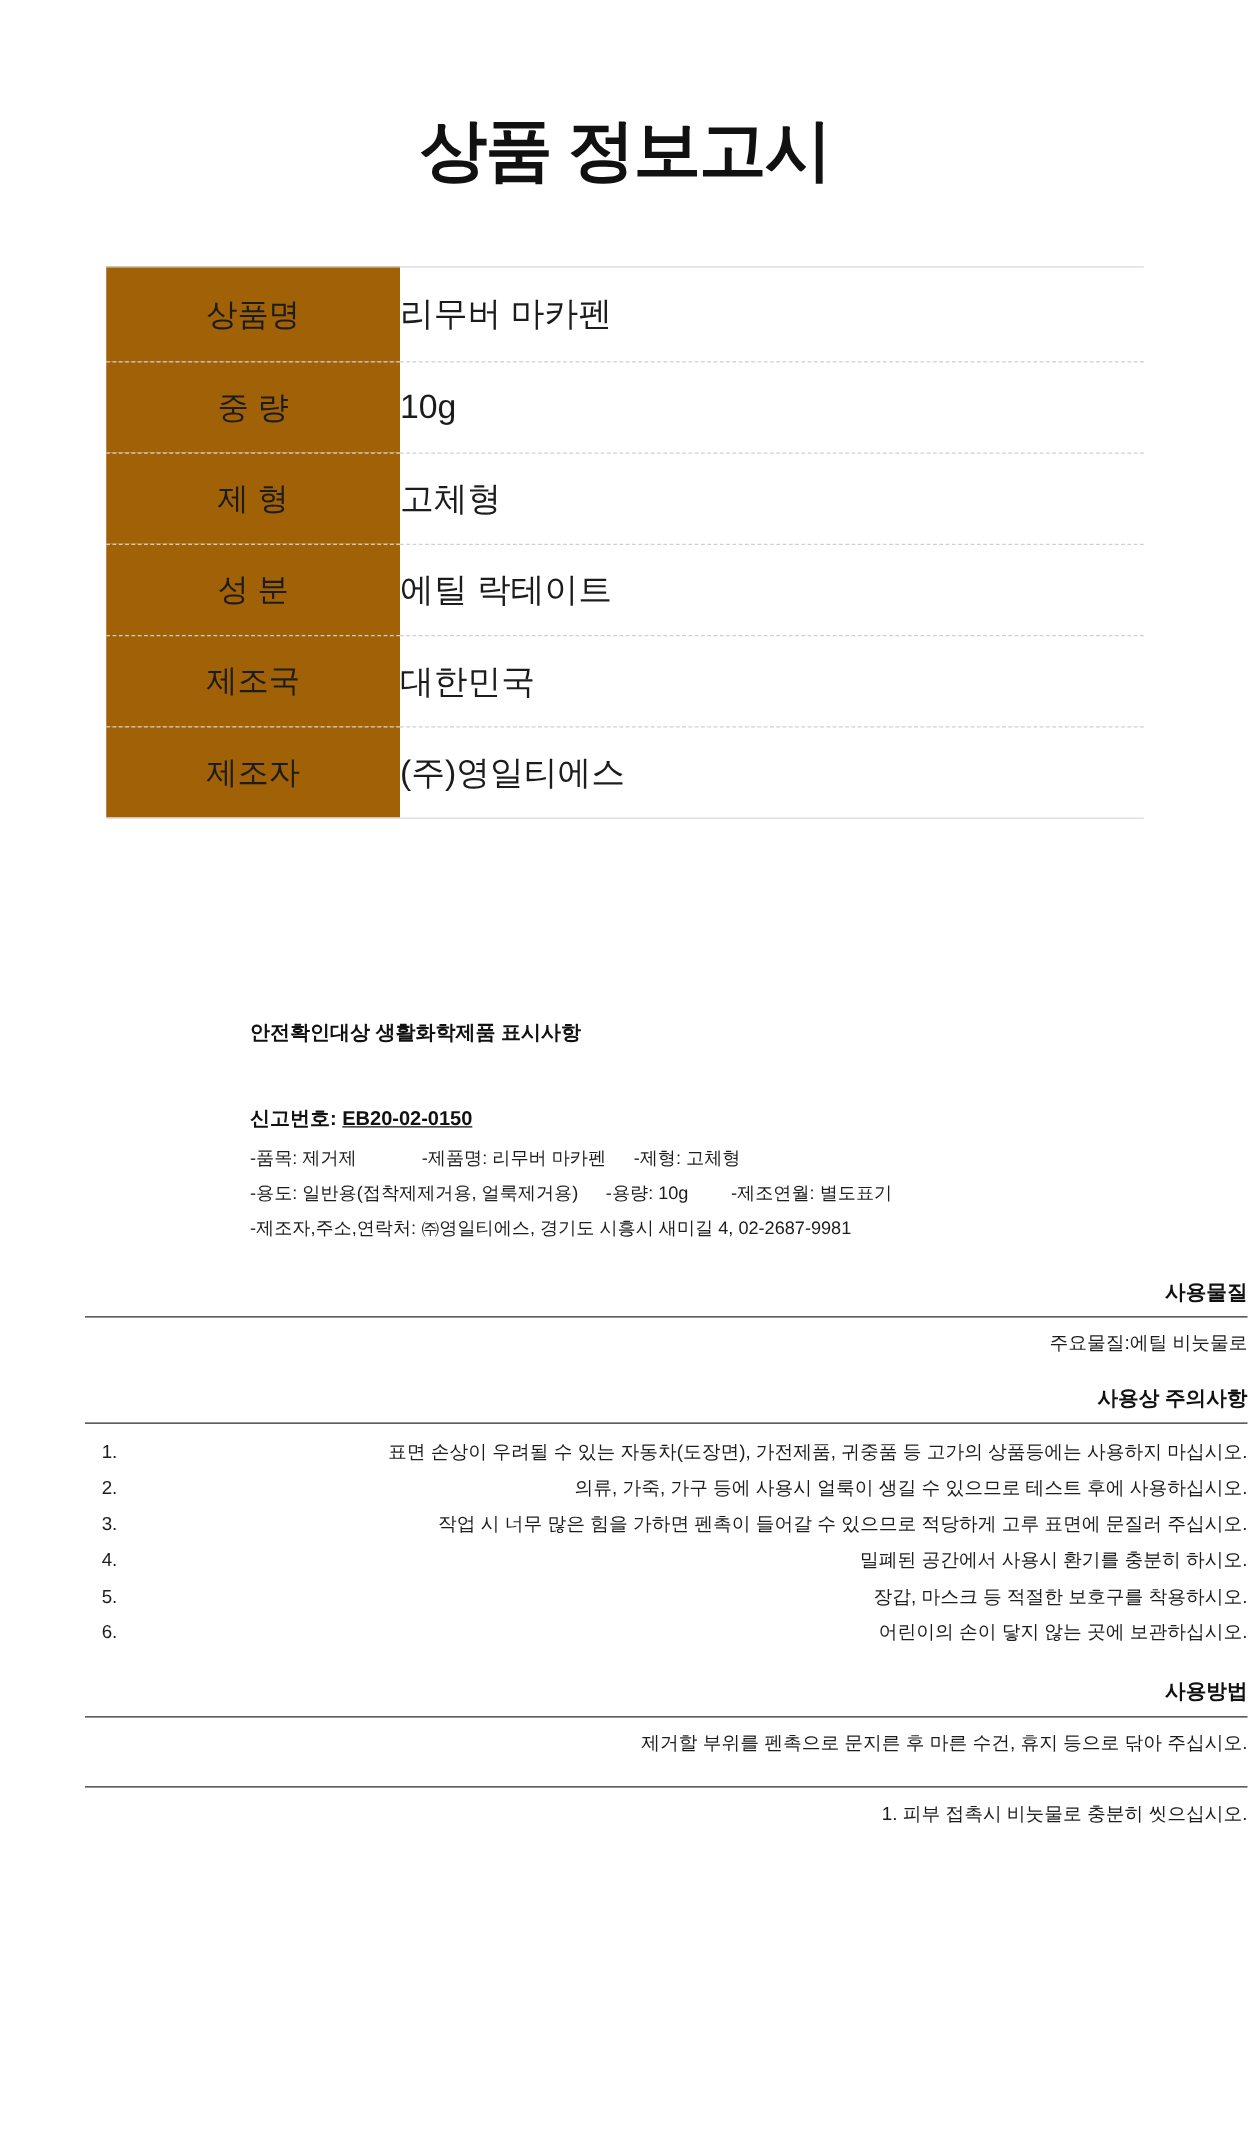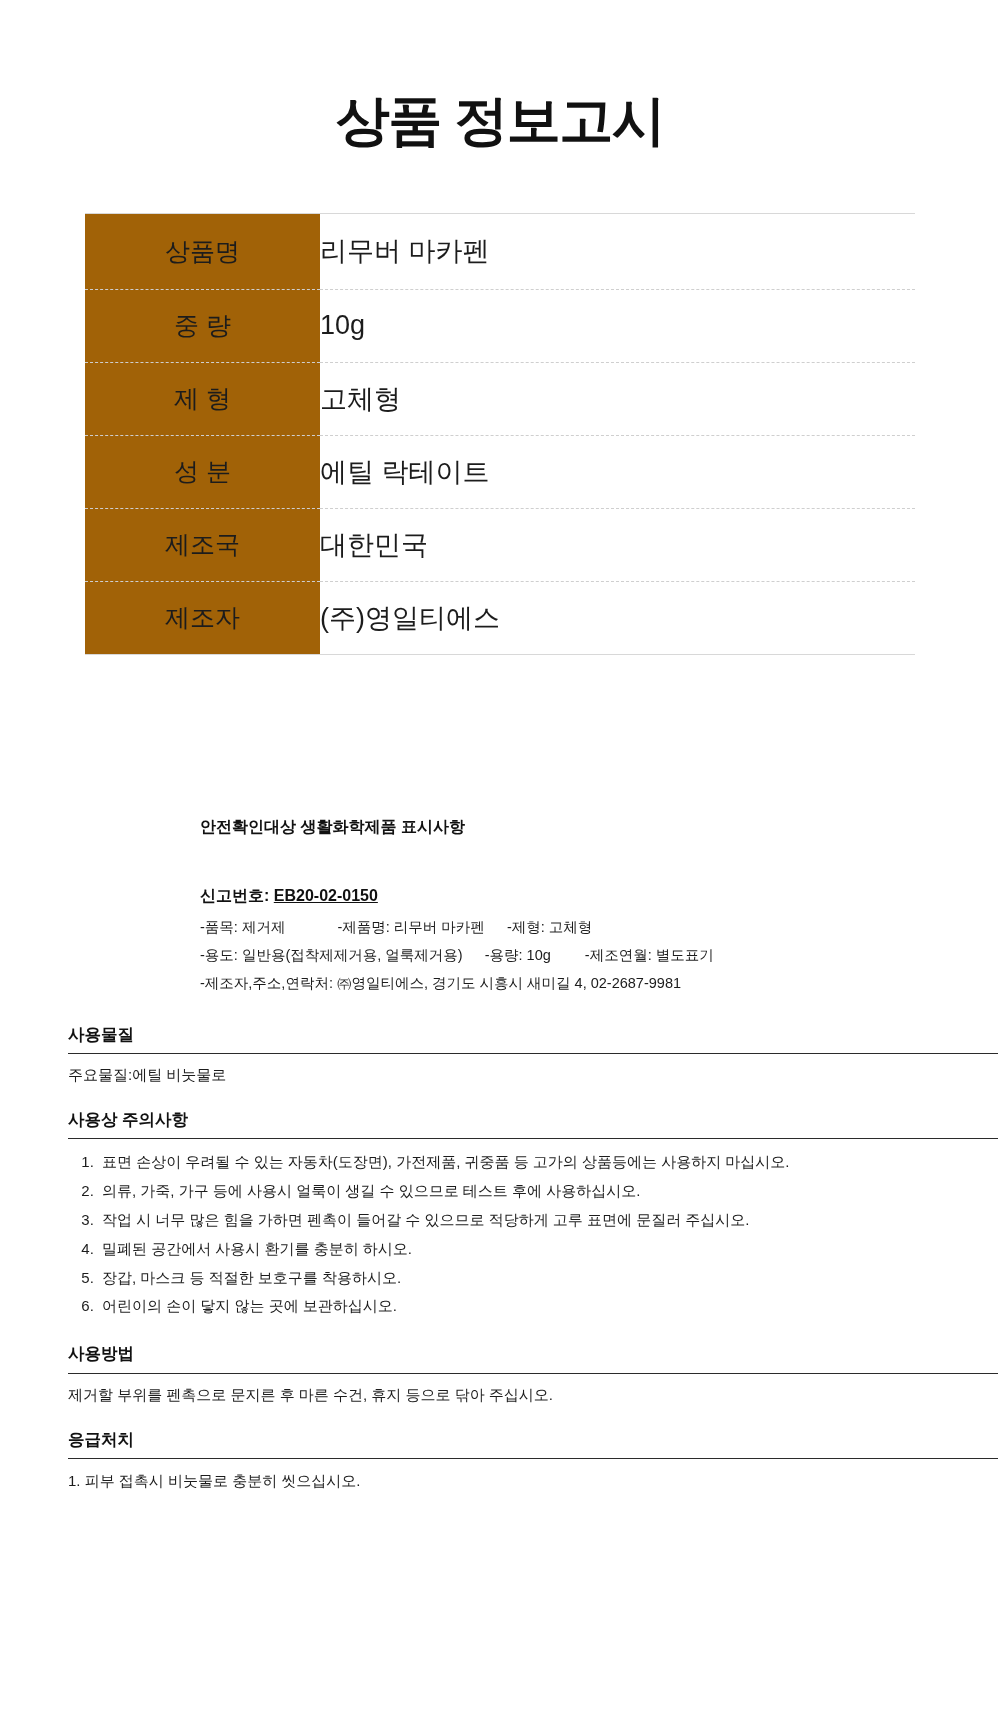--- a/index.html
+++ b/index.html
@@ -109,20 +109,21 @@
   .gap-1 { display: inline-block; width: 44px; }
   .gap-2 { display: inline-block; width: 14px; }
   .gap-3 { display: inline-block; width: 26px; }
   .gap-4 { display: inline-block; width: 14px; }
 
   
   .sections {
     width: 930px;
     margin: 26px auto 12px auto;
     padding-left: 0px;
+    text-align: right;
   }
   .section { margin-top: 22px; }
   .section-heading {
     font-size: 16.5px;
     font-weight: 700;
     color: #111;
     margin: 0 0 8px 0;
     line-height: 1.3;
   }
   .rule {
@@ -249,21 +250,20 @@
       </ol>
     </div>
 
     <div class="section">
       <h2 class="section-heading">사용방법</h2>
       <hr class="rule">
       <p class="section-text">제거할 부위를 펜촉으로 문지른 후 마른 수건, 휴지 등으로 닦아 주십시오.</p>
     </div>
 
     <div class="section">
-      <h2 class="section-heading">응급처치</h2>
       <hr class="rule">
       <ul class="plain-list">
         <li>1. 피부 접촉시 비눗물로 충분히 씻으십시오.</li>
       </ul>
     </div>
 
   </div>
 
   <div class="bottom-pad"></div>
 </div>

